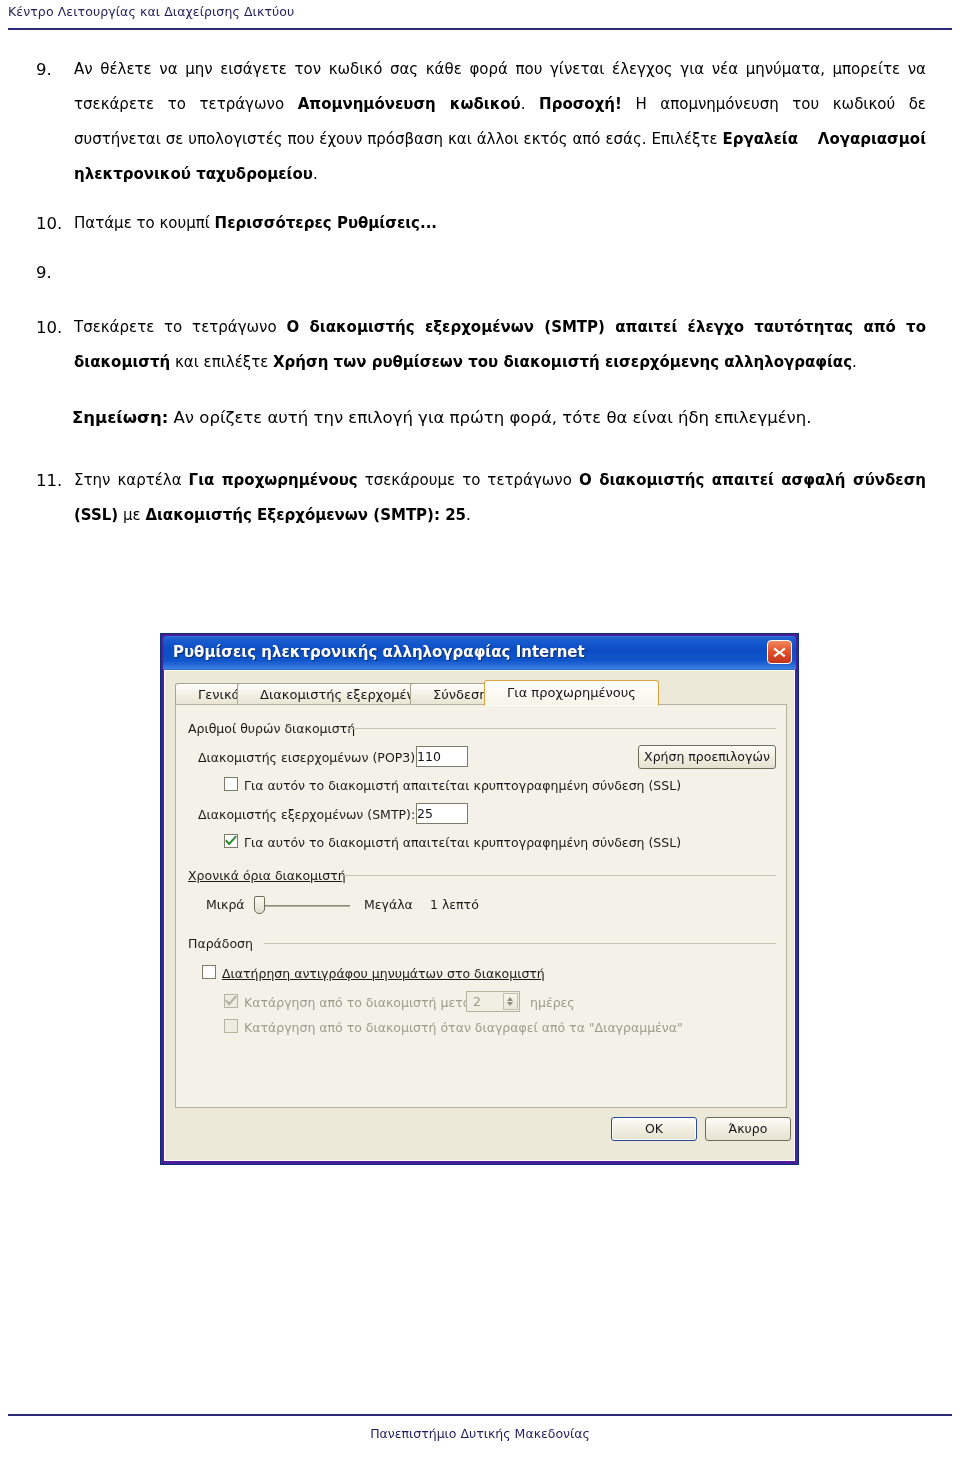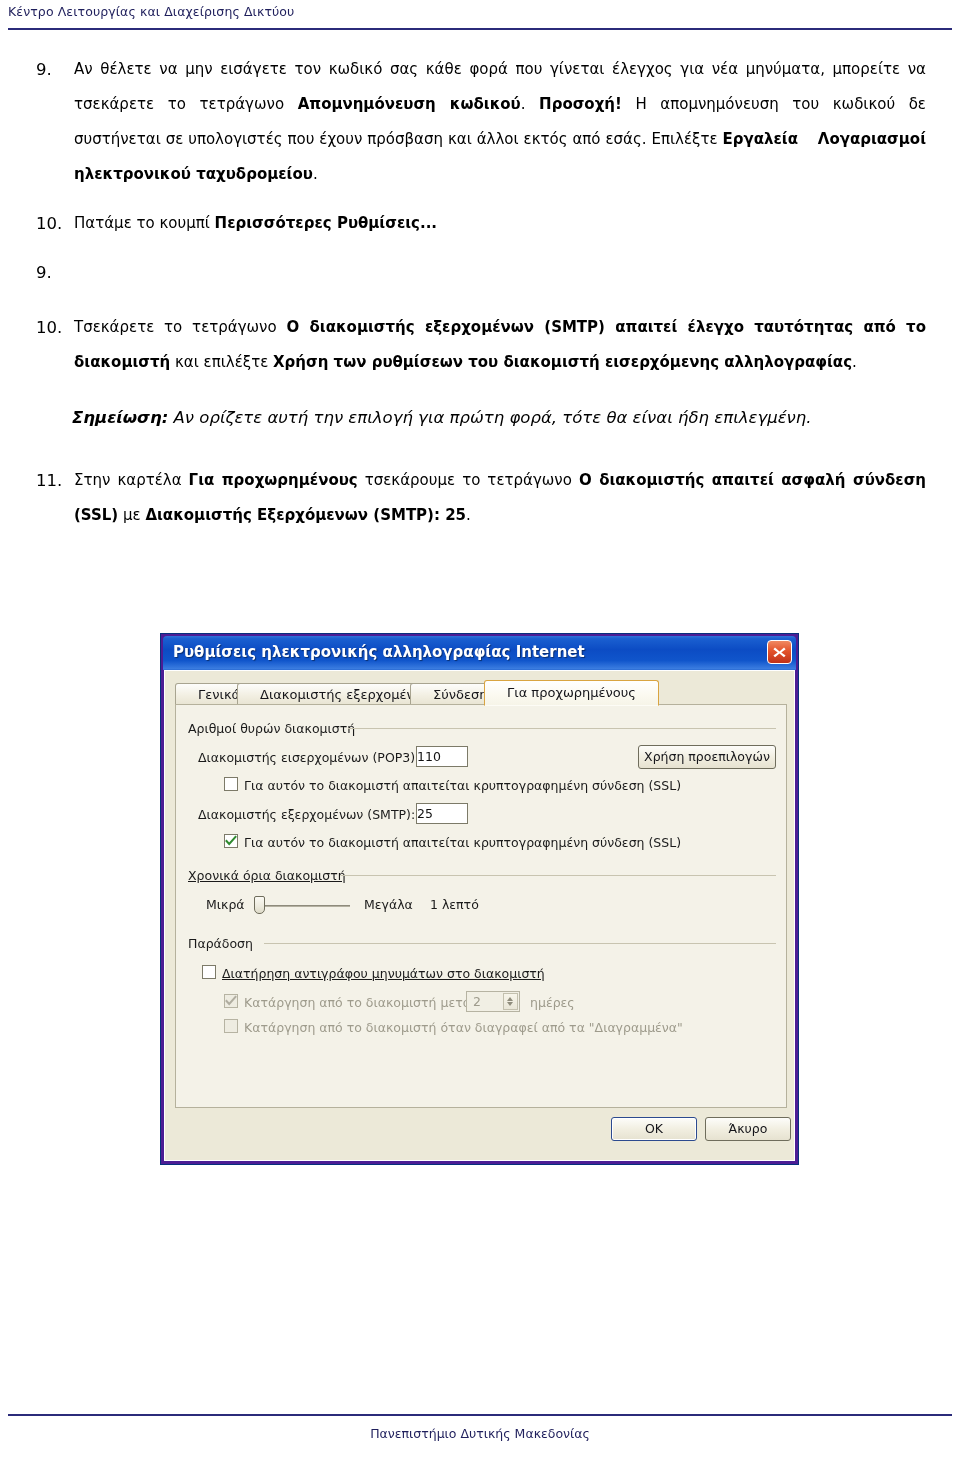--- a/index.html
+++ b/index.html
@@ -96,21 +96,20 @@
     text-align: justify;
     text-justify: inter-word;
   }
   .doc-item .body.noj { text-align: left; }
   .doc-item .body b { font-weight: bold; }
   .doc-para {
     padding: 0 34px 0 72px;
     font-size: 16.5px;
     line-height: 35px;
     text-align: left;
-    font-style: italic;
   }
   .gap-sm { height: 14px; }
   .gap-md { height: 20px; }
 
   
   #xp-dialog {
     position: absolute;
     left: 160px;
     top: 633px;
     width: 639px;

